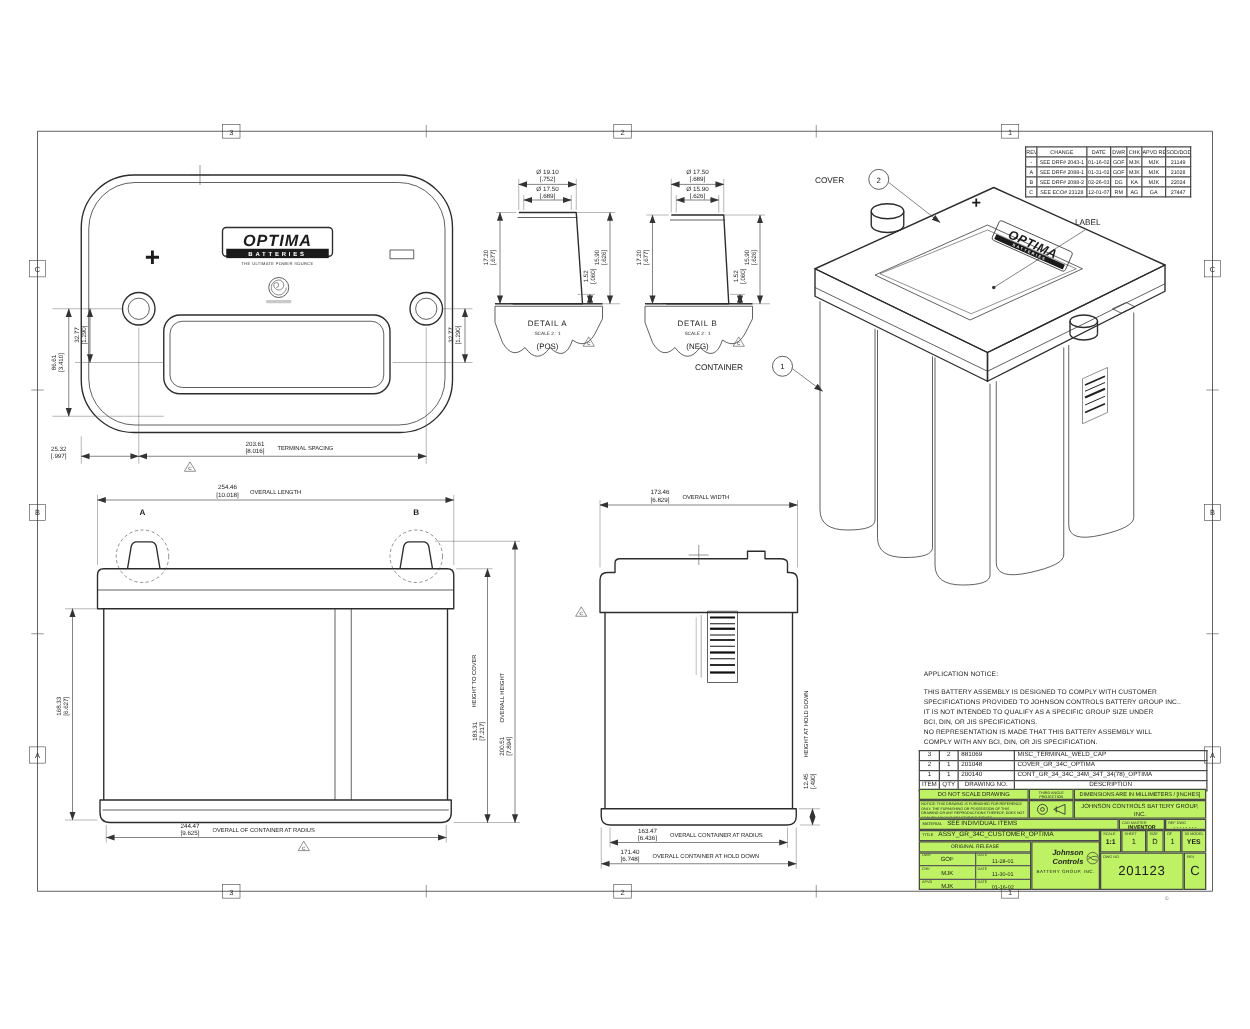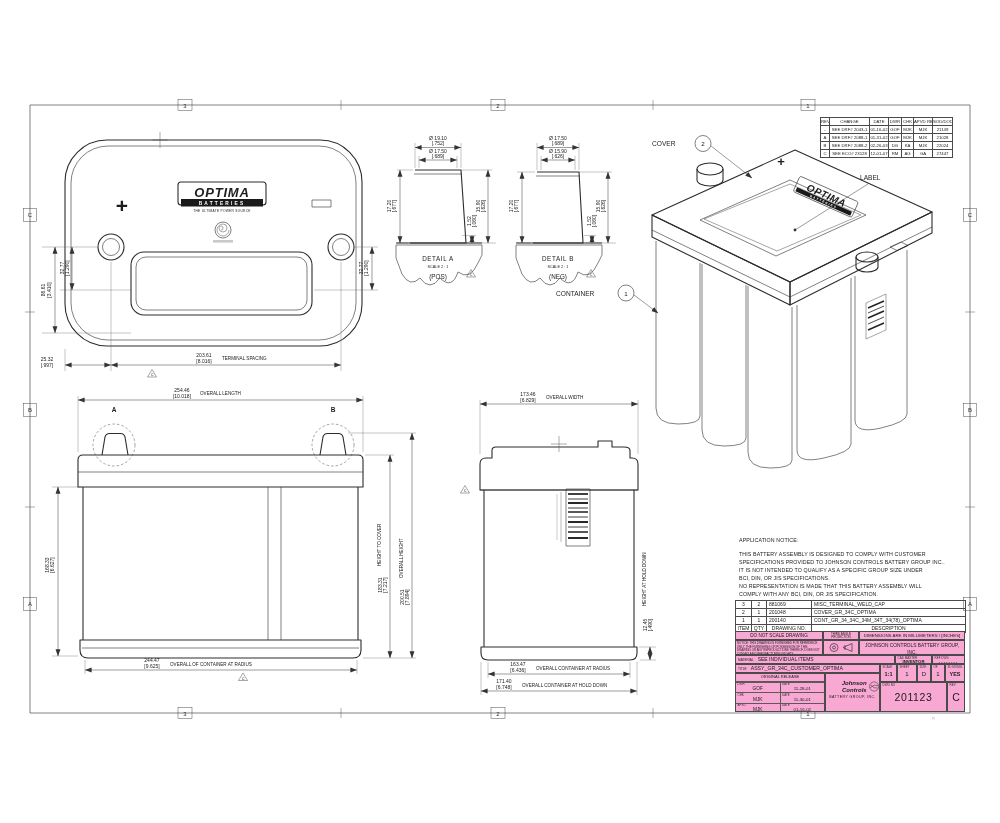--- a/index.html
+++ b/index.html
@@ -8,21 +8,21 @@
   .stage>svg{position:absolute;left:0;top:0}
   .ol{position:absolute;box-sizing:border-box}
   table{border-collapse:collapse;table-layout:fixed;width:100%}
   .rev td{border:.5px solid #4a4a4a;font-size:4.3px;line-height:1.3;text-align:center;
           padding:0;height:7px;white-space:nowrap;overflow:hidden}
   .bom td{border:.5px solid #4a4a4a;font-size:5px;height:6.9px;padding:0 2px;
           white-space:nowrap;overflow:hidden}
   .bom td.c{text-align:center;padding:0}
   .notice{font-size:5.3px;line-height:1.5;letter-spacing:.1px}
   .notice .nt{margin-bottom:6px}
-  .tbx{position:absolute;border:.6px solid #4a4a4a;box-sizing:border-box;overflow:hidden;background:#f9a8d4}
+  .tbx{position:absolute;border:.6px solid #4a4a4a;box-sizing:border-box;overflow:hidden;background:#bef264}
   .lab{display:block;font-size:3px;line-height:3.4px;color:#333;text-align:left;padding:.5px 0 0 1.5px}
   .val{display:block;text-align:center}
   .inl{display:flex;align-items:baseline;gap:4px;padding-left:2px}
   .relrow{display:flex}
   .relrow>div{flex:1;border:.4px solid #5a5a5a;border-width:.4px 0 0 .4px;position:relative;overflow:hidden}
   svg text{font-family:"Liberation Sans",sans-serif;fill:#1c1c1c}
   .o1{fill:none;stroke:#2c2c2c;stroke-width:1.1;stroke-linejoin:round}
   .o2{fill:none;stroke:#2c2c2c;stroke-width:.6;stroke-linejoin:round}
   .o3{fill:none;stroke:#3a3a3a;stroke-width:.45}
   .dl{stroke:#3a3a3a;stroke-width:.5;fill:none}

